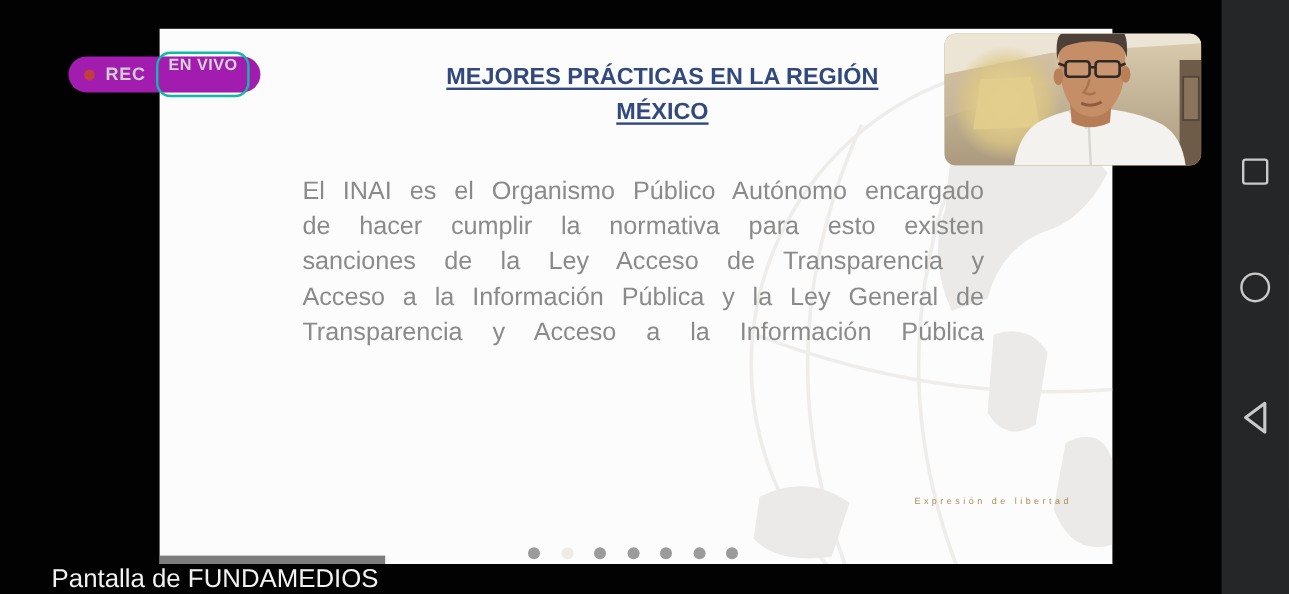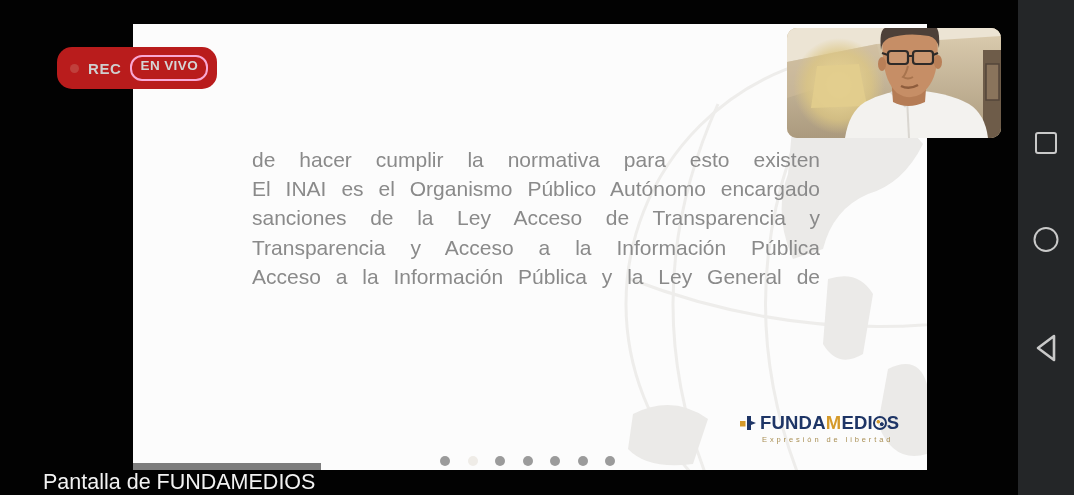--- a/index.html
+++ b/index.html
@@ -57,28 +57,28 @@
 
   
   .webcam {
     position:absolute; left:787px; top:28px; width:214px; height:110px;
     border-radius:10px; overflow:hidden; background:#c9b697; cursor:pointer;
   }
   .webcam svg { display:block; }
 
   
   .rec-badge {
-    position:absolute; left:57px; top:47px; height:42px; background:#b91c1c;
+    position:absolute; left:57px; top:47px; height:30px; background:#a21caf;
     border-radius:15px; display:flex; align-items:center; padding:0 9px 0 13px; gap:9px;
   }
   .rec-dot { width:9px; height:9px; border-radius:50%; background:var(--rec-red,#c0403c); }
   .rec-text { color:#cfcfcf; font-weight:bold; font-size:15px; letter-spacing:0.6px; }
   .live-pill {
-    border:2px solid #f9a8d4; border-radius:12px; color:#d5d5d5; font-weight:bold;
-    font-size:13.5px; padding:1px 8px 6px; letter-spacing:0.4px; white-space:nowrap;
+    border:2px solid #14b8a6; border-radius:12px; color:#d5d5d5; font-weight:bold;
+    font-size:13.5px; padding:1px 8px 18px; letter-spacing:0.4px; white-space:nowrap;
   }
 
   
   .caption { position:absolute; left:7px; bottom:0px; color:#f2f2f2; font-size:21.5px; line-height:26px;margin-left:36px; }
 </style>
 </head>
 <body>
 
 <div class="nav-strip">
   <div class="nav-btn nav-square"></div>
@@ -98,37 +98,34 @@
       <path d="M 497 255 Q 745 350 993 255"></path>
     </g>
     <g fill="#ebeae8">
       <path d="M 660 95 Q 700 70 760 85 L 790 120 Q 770 160 735 170 Q 700 185 690 225 L 660 235 Q 640 190 655 150 Z"></path>
       <path d="M 695 255 Q 725 245 740 270 L 730 330 Q 705 345 690 320 Z"></path>
       <path d="M 755 345 Q 785 330 794 360 L 794 430 Q 760 440 745 400 Z"></path>
       <path d="M 500 390 Q 540 370 575 395 L 560 440 Q 515 446 495 425 Z"></path>
     </g>
   </svg>
 
+  <div class="slide-title">
+    <div class="t-line">MEJORES PRÁCTICAS EN LA REGIÓN</div>
+    <div class="t-line">MÉXICO</div>
+  </div>
 
   <div class="slide-body">
+      <div class="line">El INAI es el Organismo Público Autónomo encargado</div>
       <div class="line">de hacer cumplir la normativa para esto existen</div>
-      <div class="line">El INAI es el Organismo Público Autónomo encargado</div>
       <div class="line">sanciones de la Ley Acceso de Transparencia y</div>
+      <div class="line">Acceso a la Información Pública y la Ley General de</div>
       <div class="line">Transparencia y Acceso a la Información Pública</div>
-      <div class="line">Acceso a la Información Pública y la Ley General de</div>
     </div>
 
   <div class="logo">
-    <div class="logo-row">
-      <svg width="19" height="16" viewBox="0 0 19 16">
-        <rect x="1" y="6" width="5.5" height="5.5" fill="#d59a2b"></rect>
-        <polygon points="8,1 12,1 12,6 17,8 12,10 12,15 8,15" fill="#1e3566"></polygon>
-      </svg>
-      <span class="logo-text"><span>FUNDA</span><span class="gold">M</span><span>EDI</span><span class="logo-globe"></span><span>S</span></span>
-    </div>
     <div class="logo-tagline">Expresión de libertad</div>
   </div>
 
   <div class="dots">
       <div class="dot"></div>
       <div class="dot active"></div>
       <div class="dot"></div>
       <div class="dot"></div>
       <div class="dot"></div>
       <div class="dot"></div>

